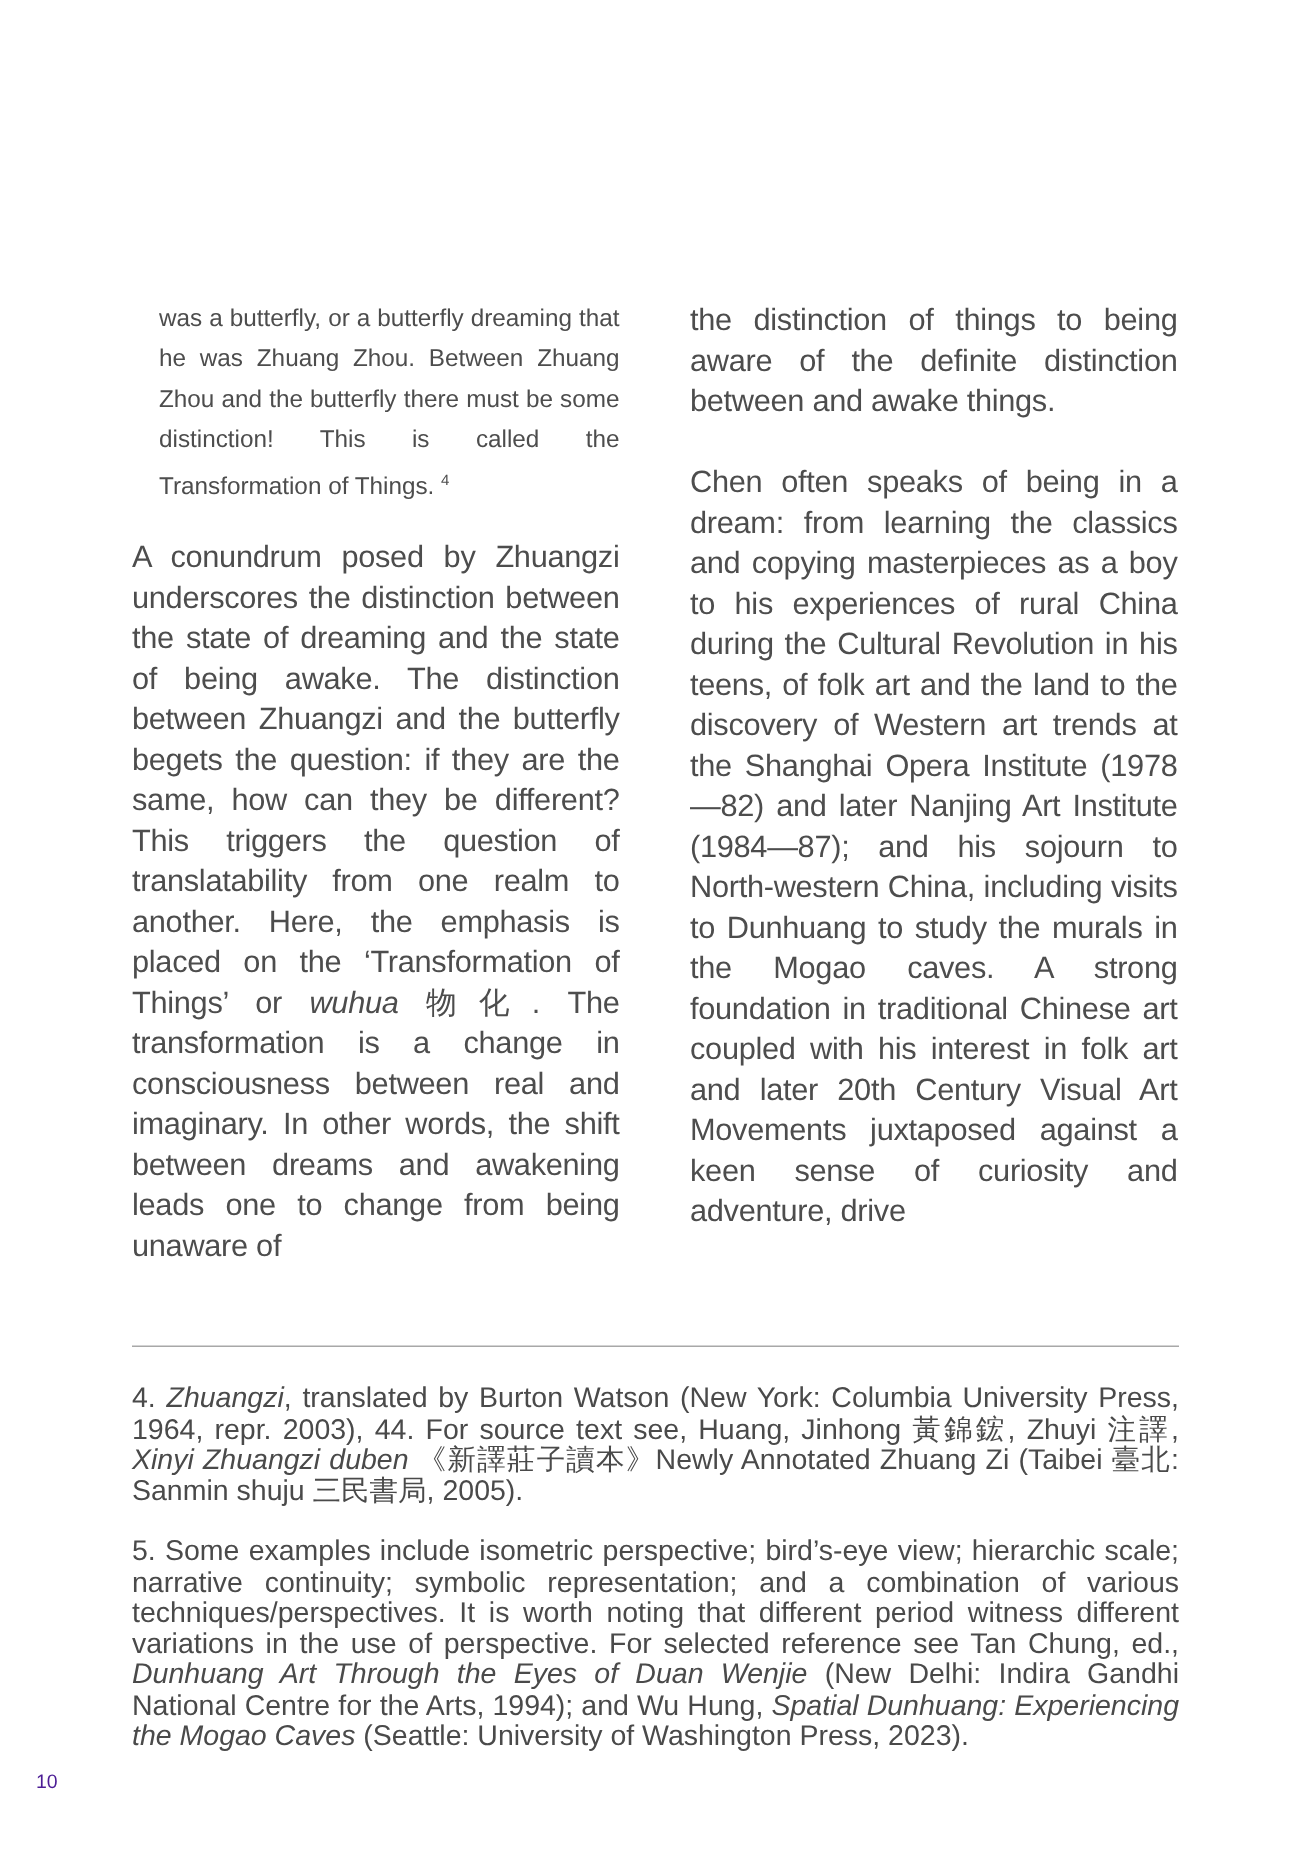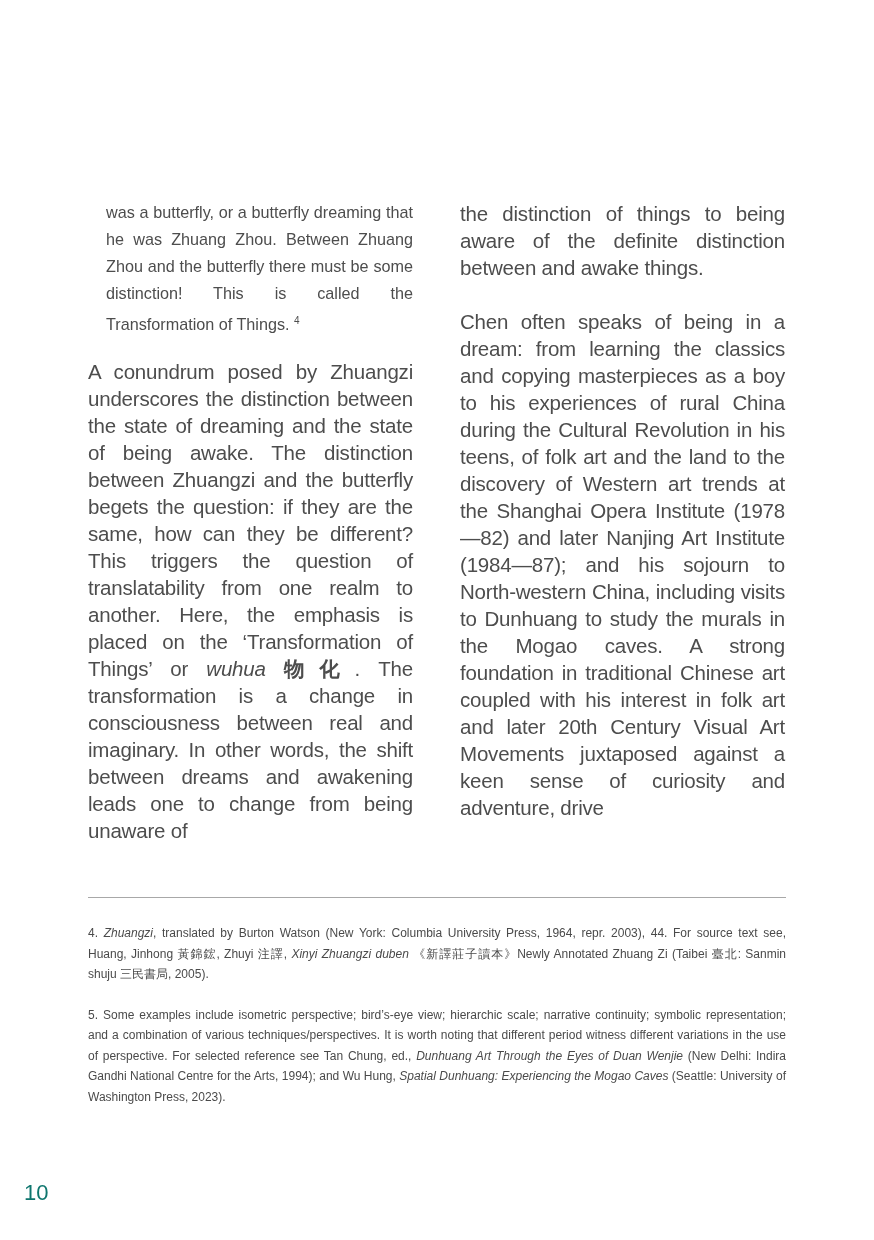--- a/index.html
+++ b/index.html
@@ -7,24 +7,24 @@
          font-family: "Liberation Sans", sans-serif; color: #4a4a4a; }
   .col { position: absolute; text-align: justify; }
   .quote { left: 106px; top: 199px; width: 307px; font-size: 16.2px; line-height: 27px; color: #4d4d4d; }
   .quote sup { font-size: 10px; vertical-align: 6px; }
   .left { left: 88px; top: 358px; width: 325px; font-size: 20.5px; line-height: 27px; color: #4d4d4d; letter-spacing: -0.2px; }
   .right { left: 460px; top: 200px; width: 325px; font-size: 20.5px; line-height: 27px; color: #4d4d4d; letter-spacing: -0.2px; }
   .right p { margin: 0 0 27px 0; }
   .left p { margin: 0; }
   .quote p { margin: 0; }
   .divider { position: absolute; left: 88px; top: 897px; width: 698px; height: 0; border-top: 1px solid #a8a8a8; }
-  .footnotes { position: absolute; left: 88px; top: 923px; width: 698px; font-size: 12px; line-height: 20.5px; color: #4a4a4a; text-align: justify; }
+  .footnotes { position: absolute; left: 88px; top: 923px; width: 698px; font-size: 19px; line-height: 20.5px; color: #4a4a4a; text-align: justify; }
   .footnotes p { margin: 0 0 20px 0; }
-  .pagenum { position: absolute; left: 24px; top: 1180px; font-size: 22px; color: #0f766e; }
-  .cjk { letter-spacing: 2px; font-weight: bold; }
+  .pagenum { position: absolute; left: 24px; top: 1180px; font-size: 13px; color: #4c1d95; }
+  .cjk { letter-spacing: 2px; }
 </style>
 </head>
 <body>
 
 <div class="col quote">
   <p><span>was a butterfly, or a butterfly dreaming that he was Zhuang Zhou. Between Zhuang Zhou and the butterfly there must be some distinction! This is called the Transformation of Things.</span> <sup>4</sup></p>
 </div>
 
 <div class="col left">
   <p><span>A conundrum posed by Zhuangzi underscores the distinction between the state of dreaming and the state of being awake. The distinction between Zhuangzi and the butterfly begets the question: if they are the same, how can they be different? This triggers the question of translatability from one realm to another. Here, the emphasis is placed on the ‘Transformation of Things’ or </span><em>wuhua</em> <span class="cjk">物化</span><span>. The transformation is a change in consciousness between real and imaginary. In other words, the shift between dreams and awakening leads one to change from being unaware of</span></p>

